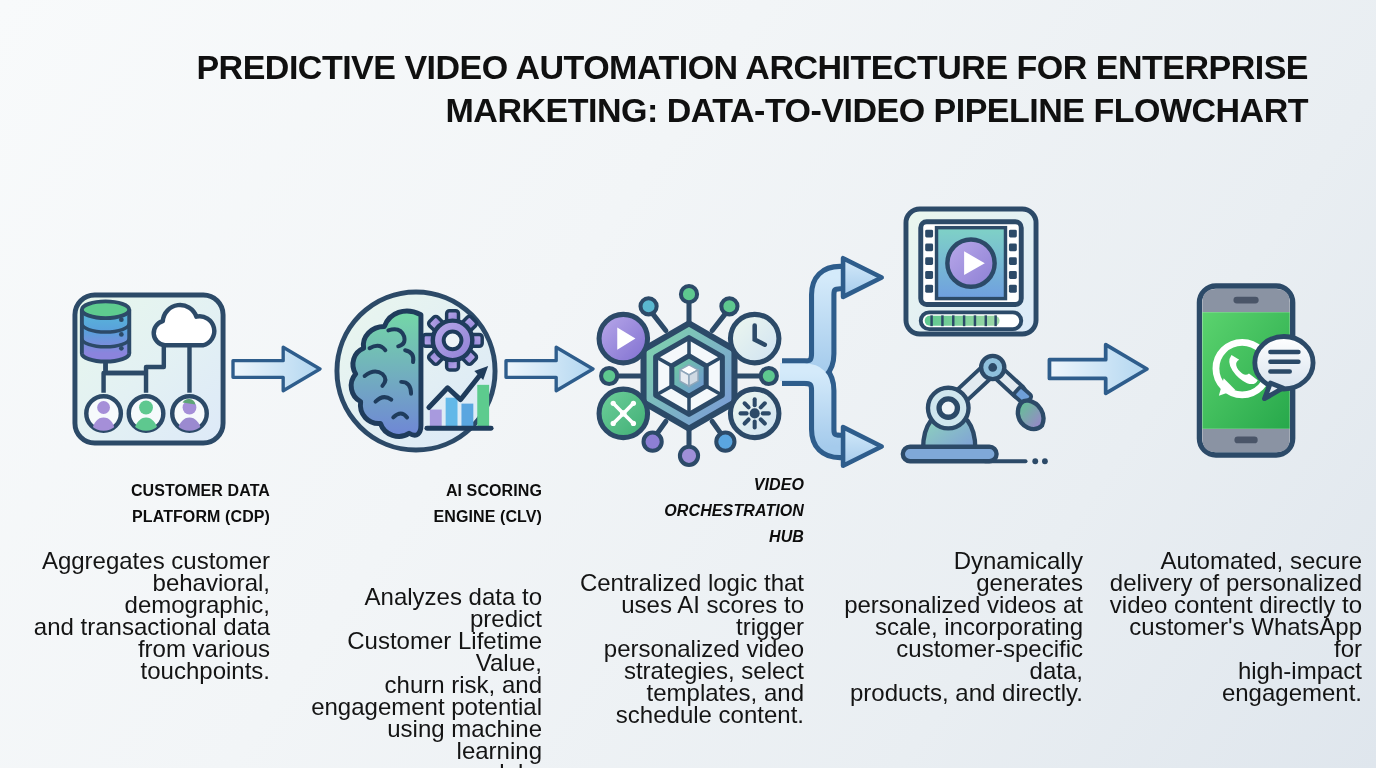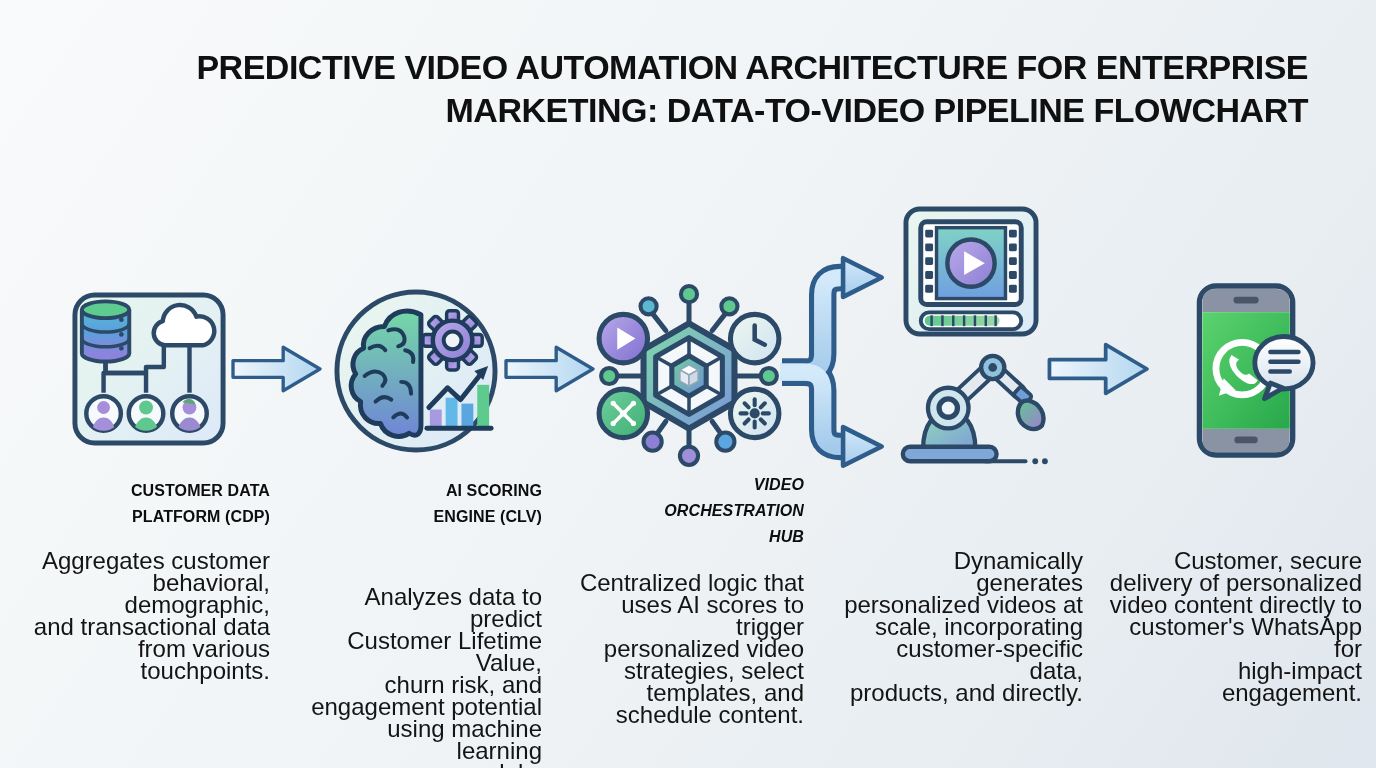--- a/index.html
+++ b/index.html
@@ -480,19 +480,19 @@
 strategies, select
 templates, and
 schedule content.</div>
 
   <div class="stage-desc" style="left:843px;top:550px;width:240px;">Dynamically generates
 personalized videos at
 scale, incorporating
 customer-specific data,
 products, and directly.</div>
 
-  <div class="stage-desc" style="left:1106px;top:550px;width:256px;">Customer, secure
+  <div class="stage-desc" style="left:1106px;top:550px;width:256px;">Automated, secure
 delivery of personalized
 video content directly to
 customer's WhatsApp for
 high-impact engagement.</div>
 
 </div>
 
 </body></html>

